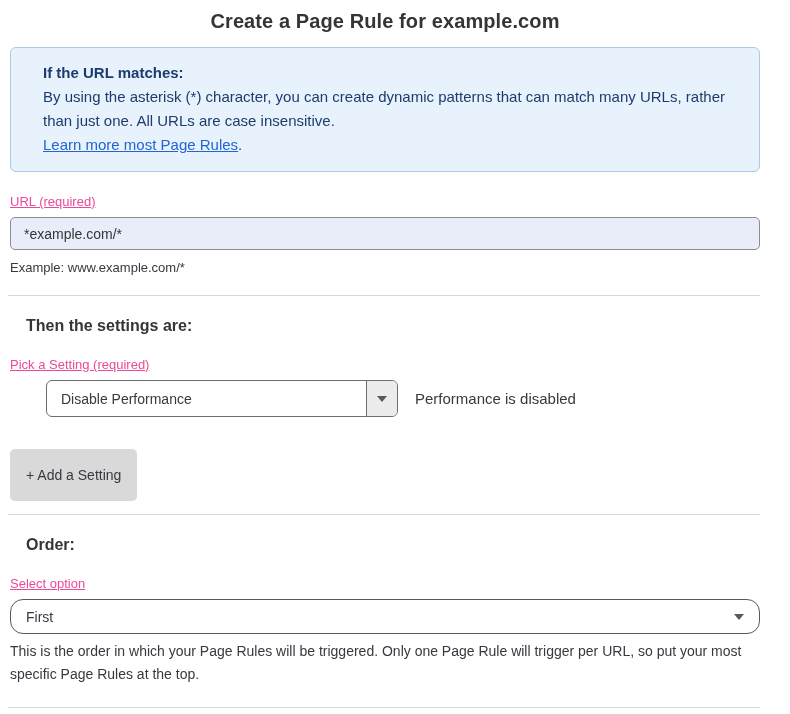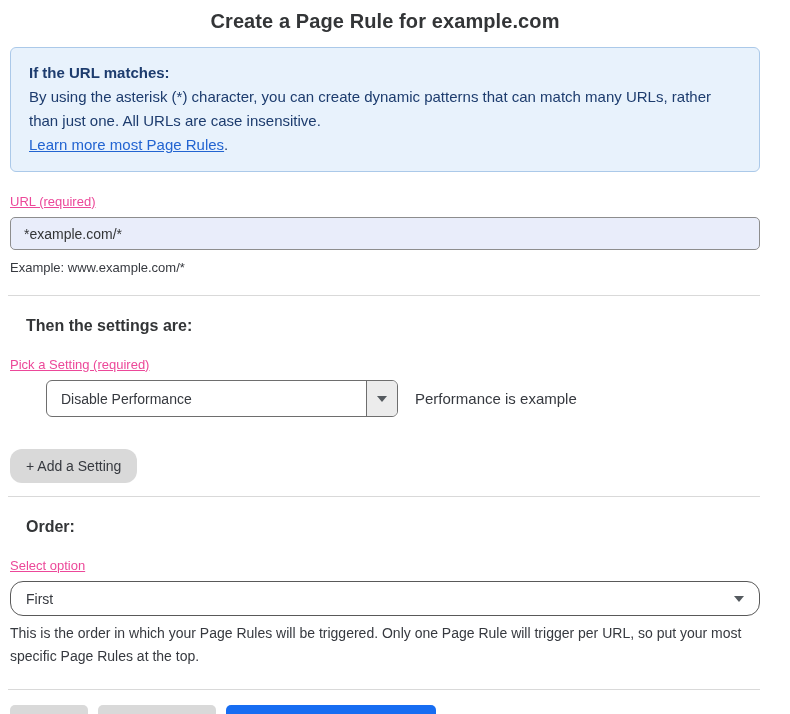--- a/index.html
+++ b/index.html
@@ -18,21 +18,21 @@
     color: #333537;
     letter-spacing: 0.1px;
     text-align: center;
   }
 
   .info-box {
     margin-top: 14px;
     background: #e8f2fc;
     border: 1px solid #abc9e9;
     border-radius: 6px;
-    padding: 13px 18px 14px 18px;
+    padding: 13px 18px 14px 32px;
     color: #1d3c6e;
     font-size: 15px;
     line-height: 24px;
   }
   .info-box .info-heading { font-weight: bold; }
   .info-box a.info-link {
     color: #2264d1;
     text-decoration: underline;
     cursor: pointer;
   }
@@ -136,22 +136,21 @@
     font-size: 14px;
     cursor: pointer;
     line-height: 1;
   }
   .btn-gray {
     background: #d9d9d9;
     color: #36393f;
   }
   .btn-add {
     margin-top: 32px;
-    padding: 10px 16px;
-    border-radius: 12px;
+    padding: 19px 16px;
   }
   .divider-2 { margin-top: 13px; }
 
   .select-full {
     width: 750px;
     height: 35px;
     border: 1px solid #595959;
     border-radius: 13px;
     display: flex;
     align-items: center;
@@ -209,21 +208,21 @@
 
   <div class="field-label">Pick a Setting (required)</div>
 
   <div class="setting-row">
     <div class="select-small">
       <span class="select-text">Disable Performance</span>
       <span class="arrow-seg">
         <span class="tri-down"></span>
       </span>
     </div>
-    <span class="setting-status">Performance is example</span>
+    <span class="setting-status">Performance is disabled</span>
   </div>
 
   <button class="btn btn-gray btn-add">+ Add a Setting</button>
 
   <hr class="divider divider-2">
 
   <h2 class="section-heading">Order:</h2>
 
   <div class="field-label">Select option</div>
 

